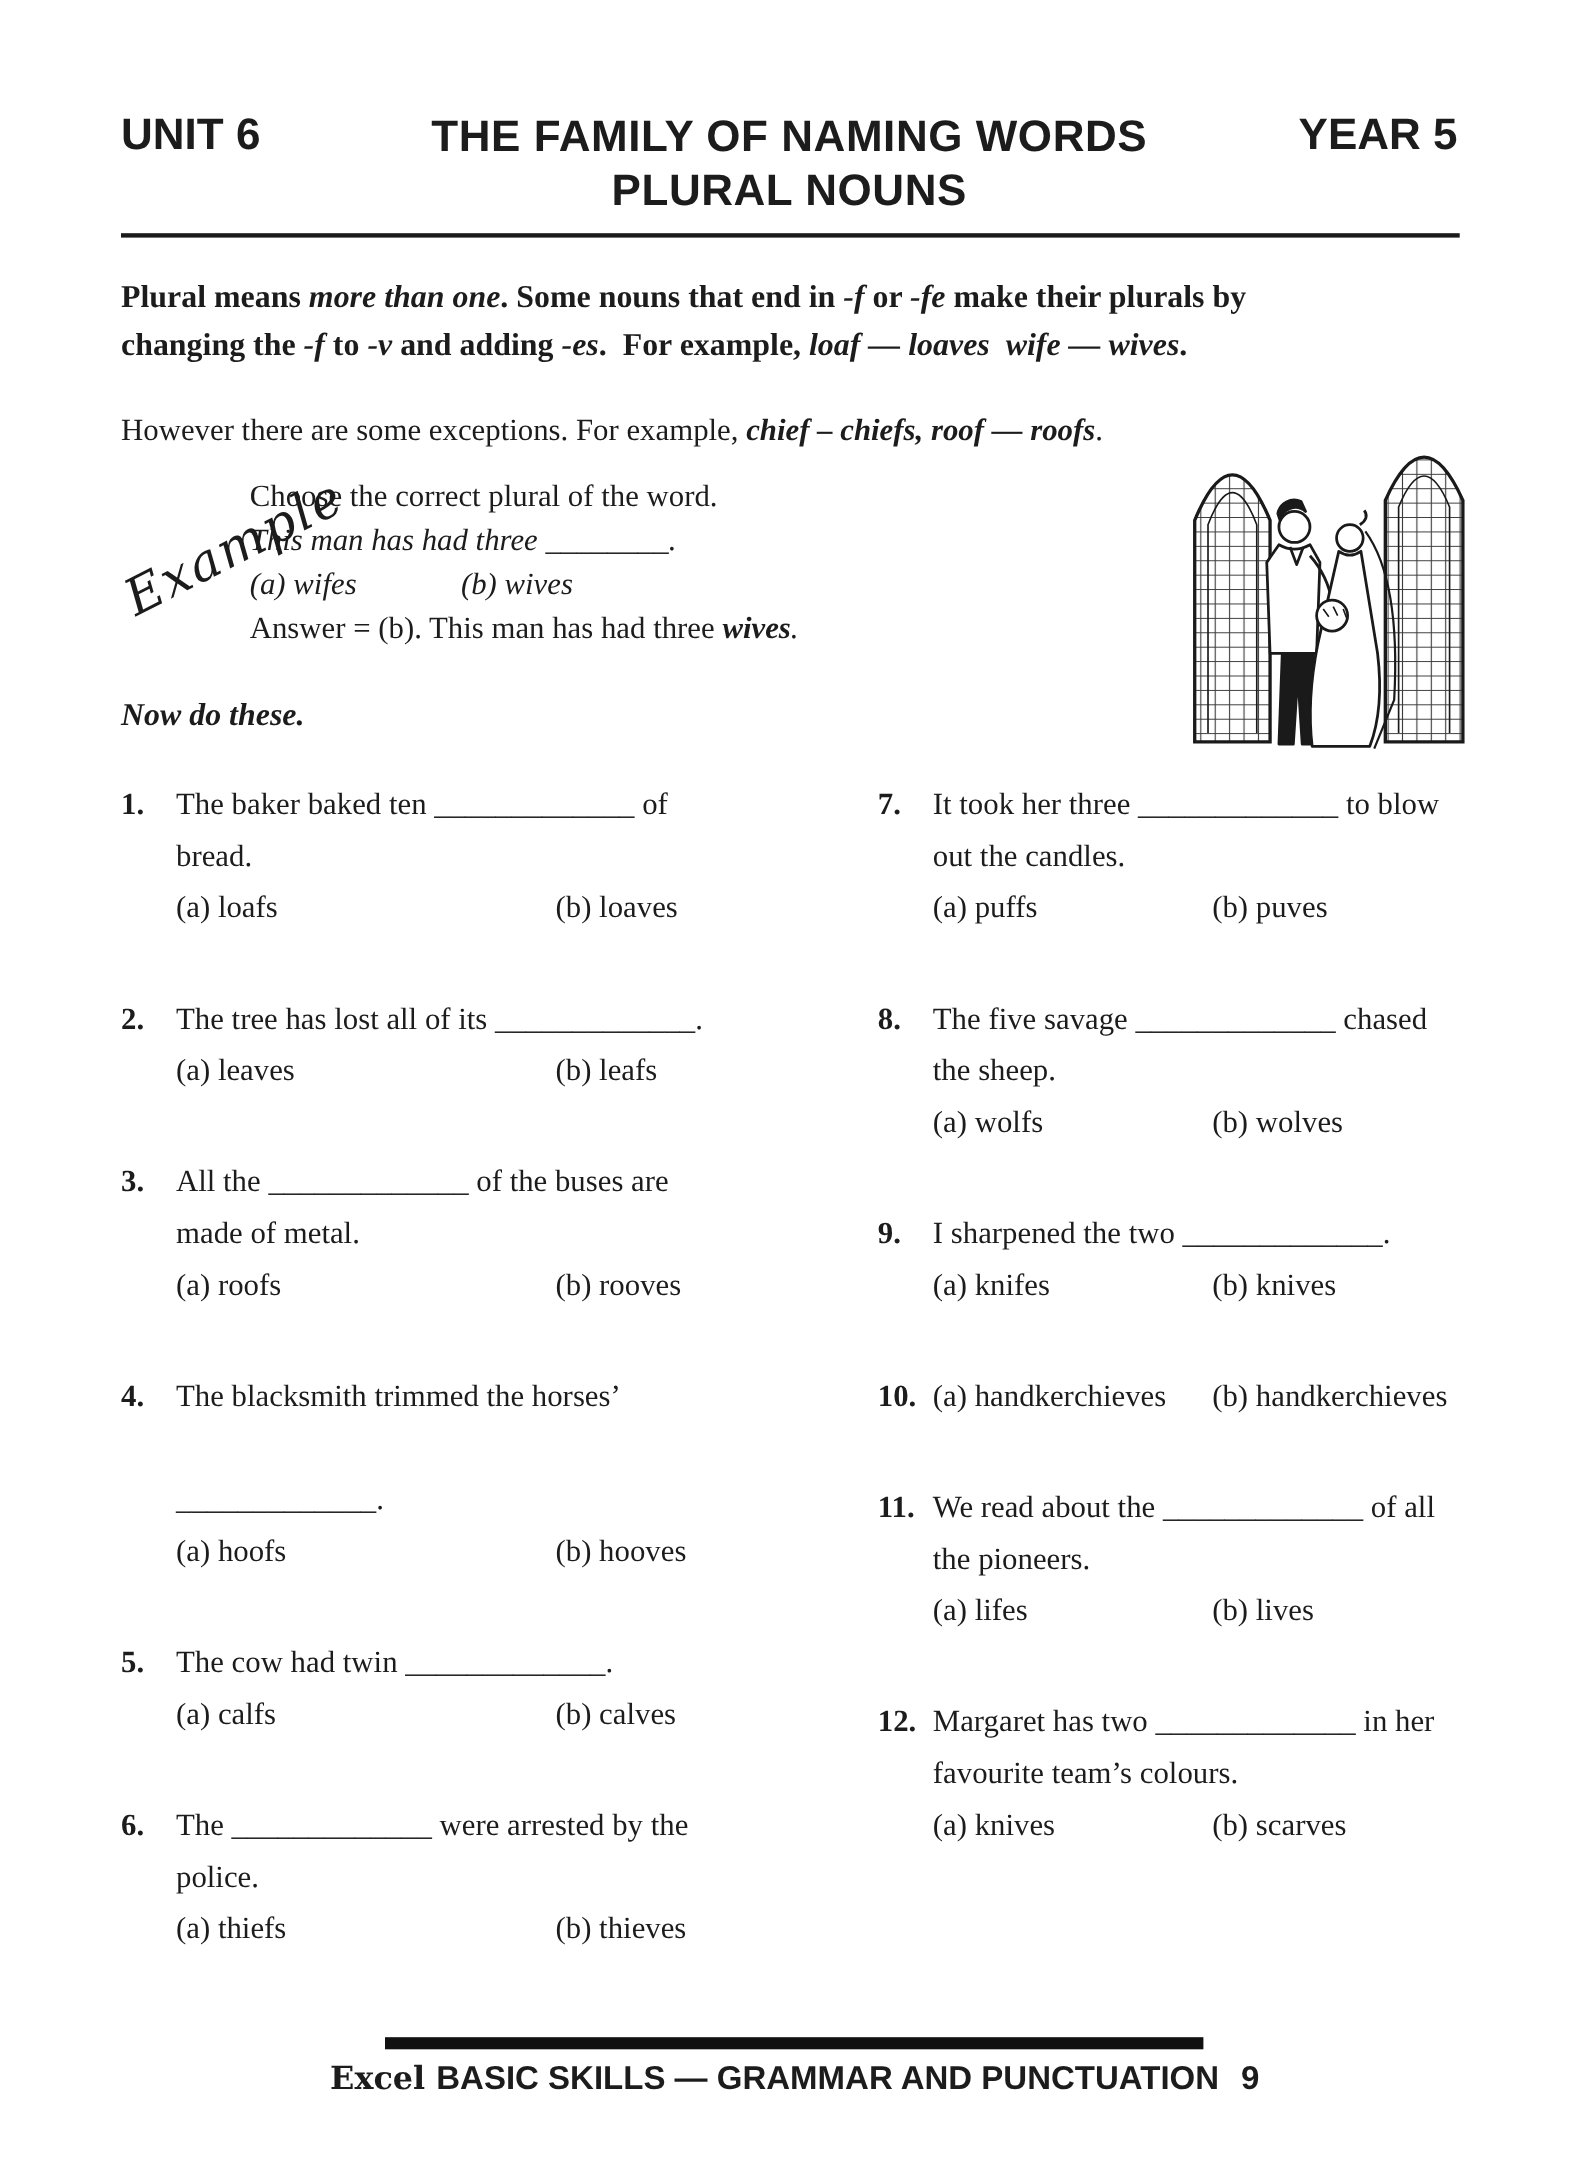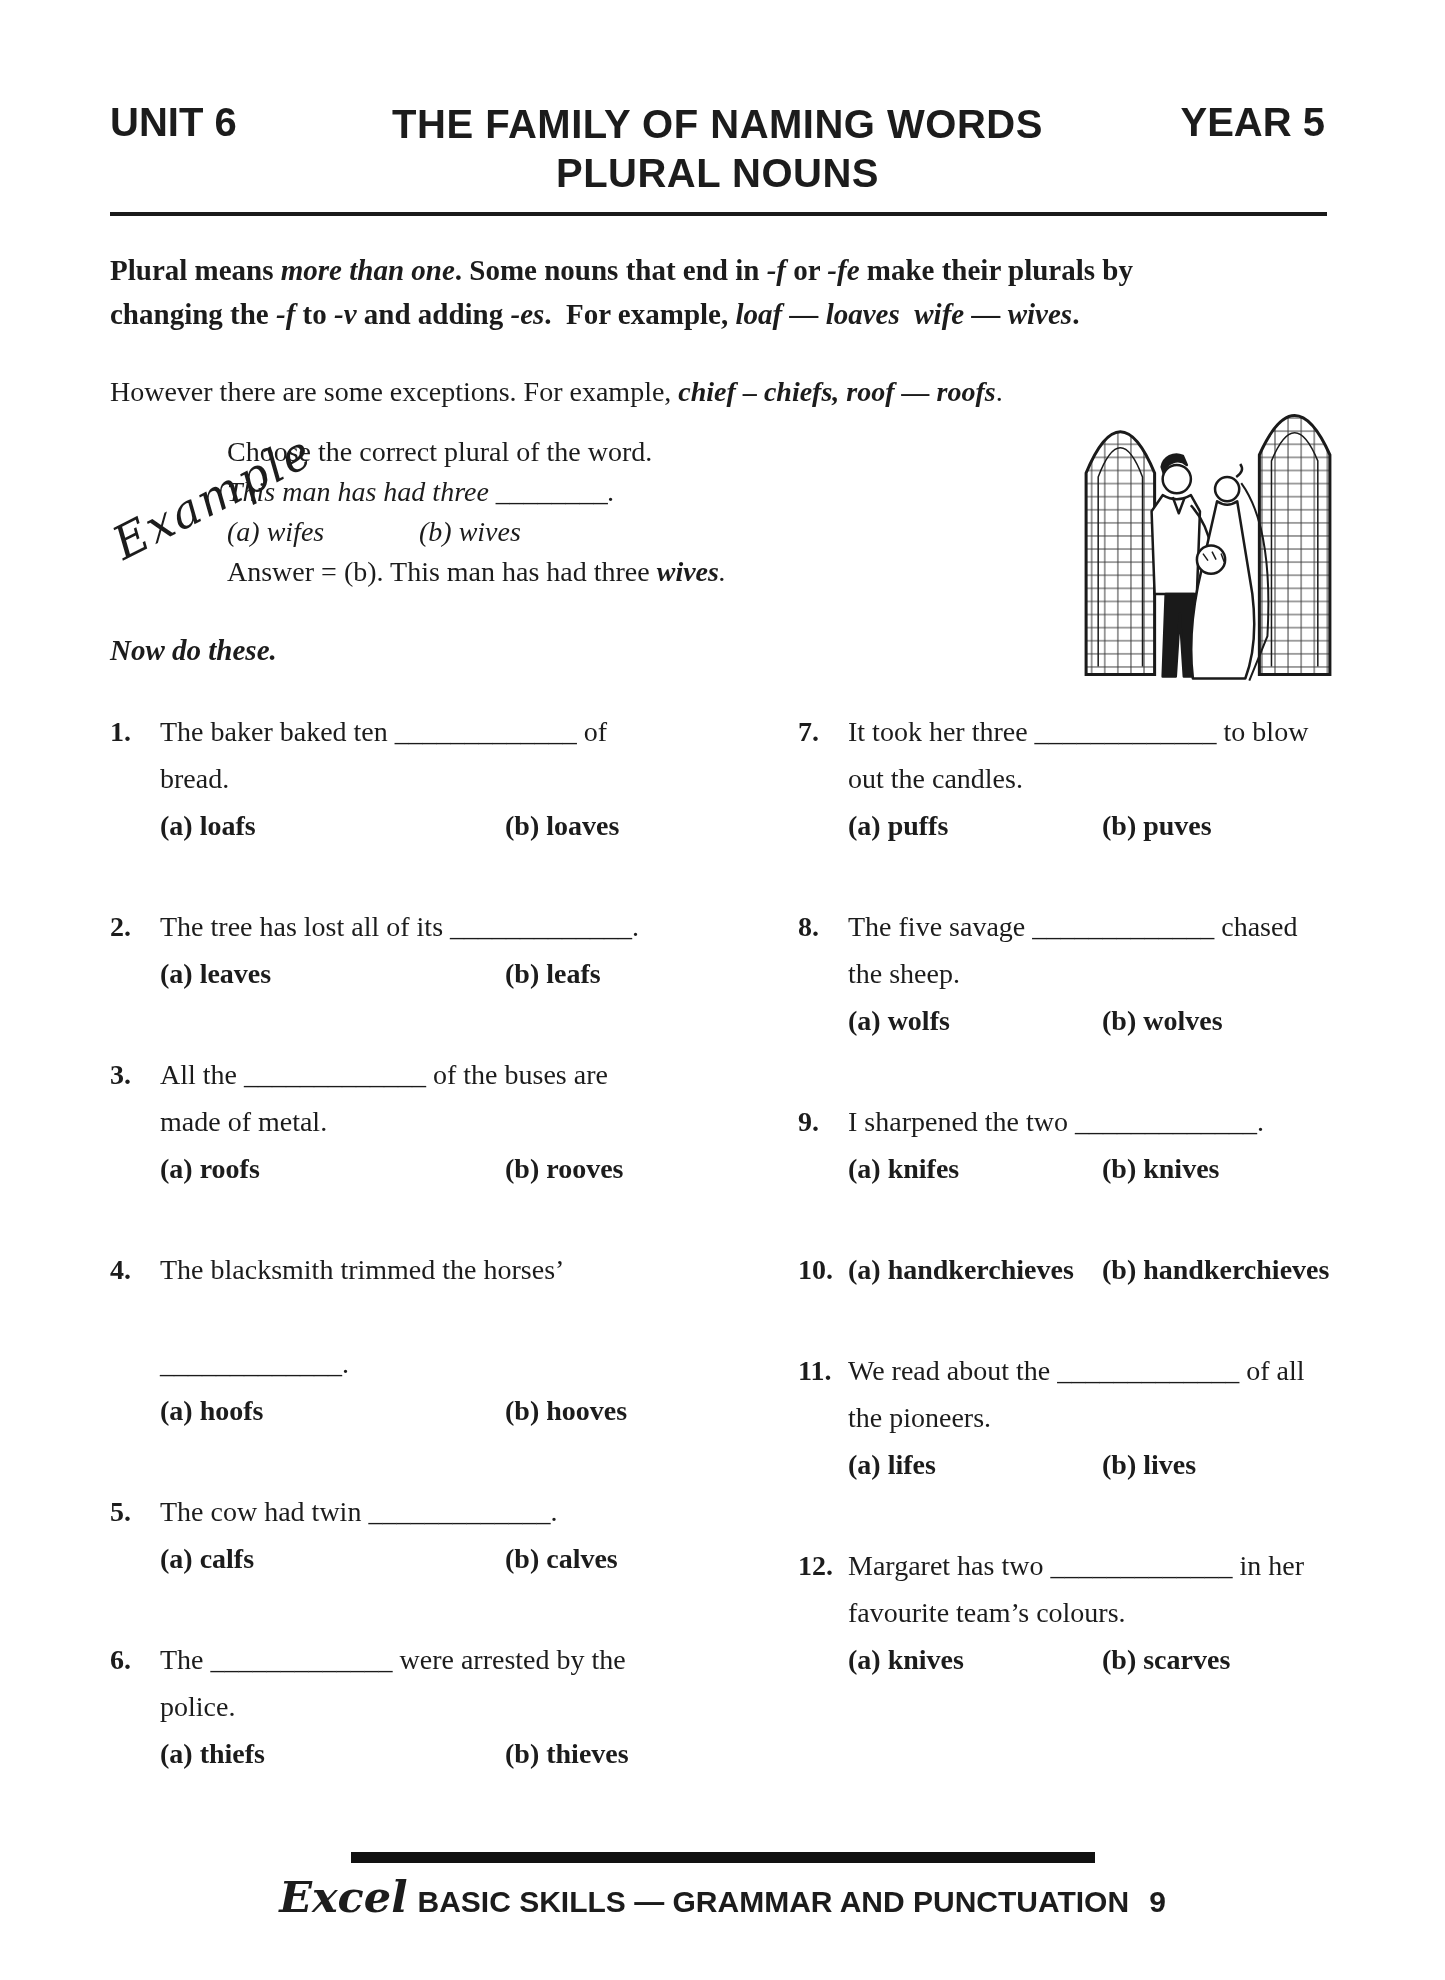--- a/index.html
+++ b/index.html
@@ -45,32 +45,32 @@
 
   
   .questions { position:absolute; left:110px; top:708px; right:85px;
     display:flex; }
   .qcol-left  { width:612px; flex:none; margin-right:76px; }
   .qcol-right { width:560px; flex:none; }
   .question { display:flex; margin-bottom:54px; font-size:28px; line-height:47px; }
   .qnum { width:50px; flex:none; font-weight:700; }
   .qbody { flex:1; }
   .qtext { white-space:pre; }
-  .opts { display:flex;font-weight:bold; }
+  .opts { display:flex; }
   .qcol-left  .opt-a { min-width:345px; }
   .qcol-right .opt-a { min-width:254px; }
   .opt-b { padding-right:4px; }
 
   
   .footer { position:absolute; left:0; right:0; top:1852px; display:flex; justify-content:center; }
   .footer-inner { text-align:center; }
   .footer-bar { height:11px; background:#111; width:744px; margin:0 auto 9px auto; }
   .footer-text { font-family:"Liberation Sans", sans-serif; font-weight:700; font-size:30px;
     white-space:nowrap; }
-  .footer-text .brand { font-family:"DejaVu Serif", serif; font-style:italic; font-size:43px;
+  .footer-text .brand { font-family:"DejaVu Serif", serif; font-size:29px;
     margin-right:10px;margin-top:40px; }
   .footer-text .pagenum { margin-left:20px; }
 </style>
 </head>
 <body>
 
 <div class="page">
 
   <header class="header">
     <div class="unit">UNIT 6</div>

